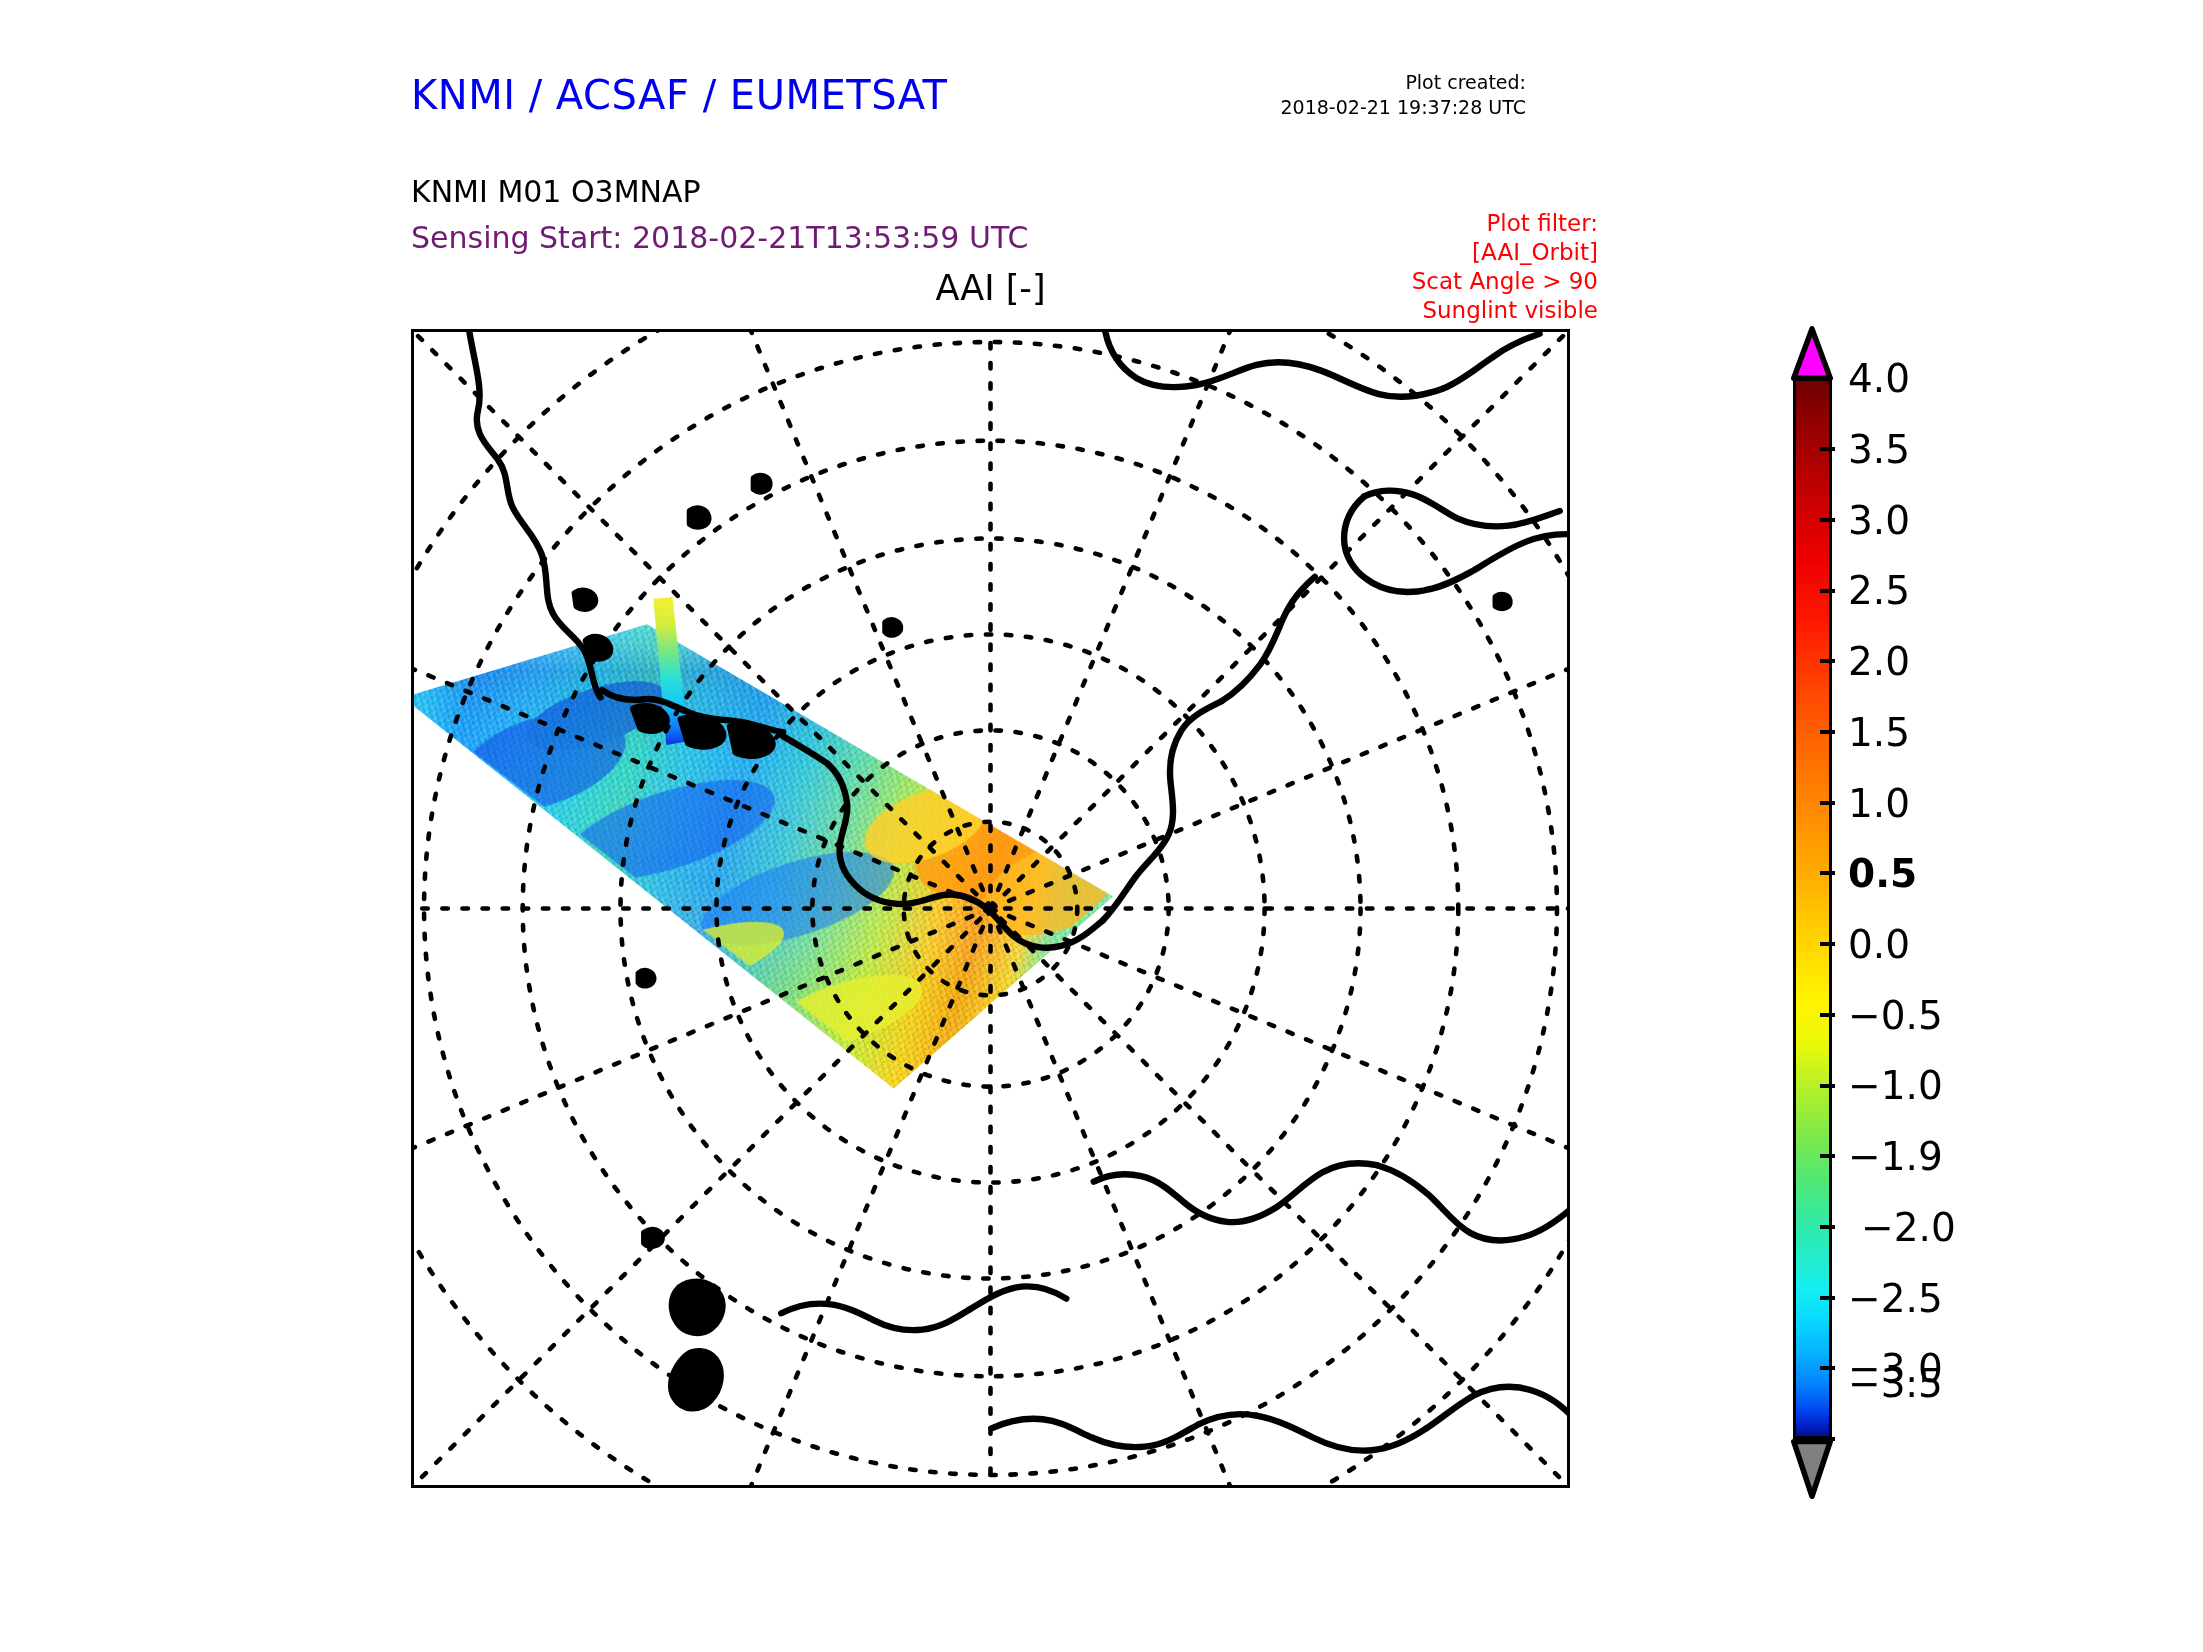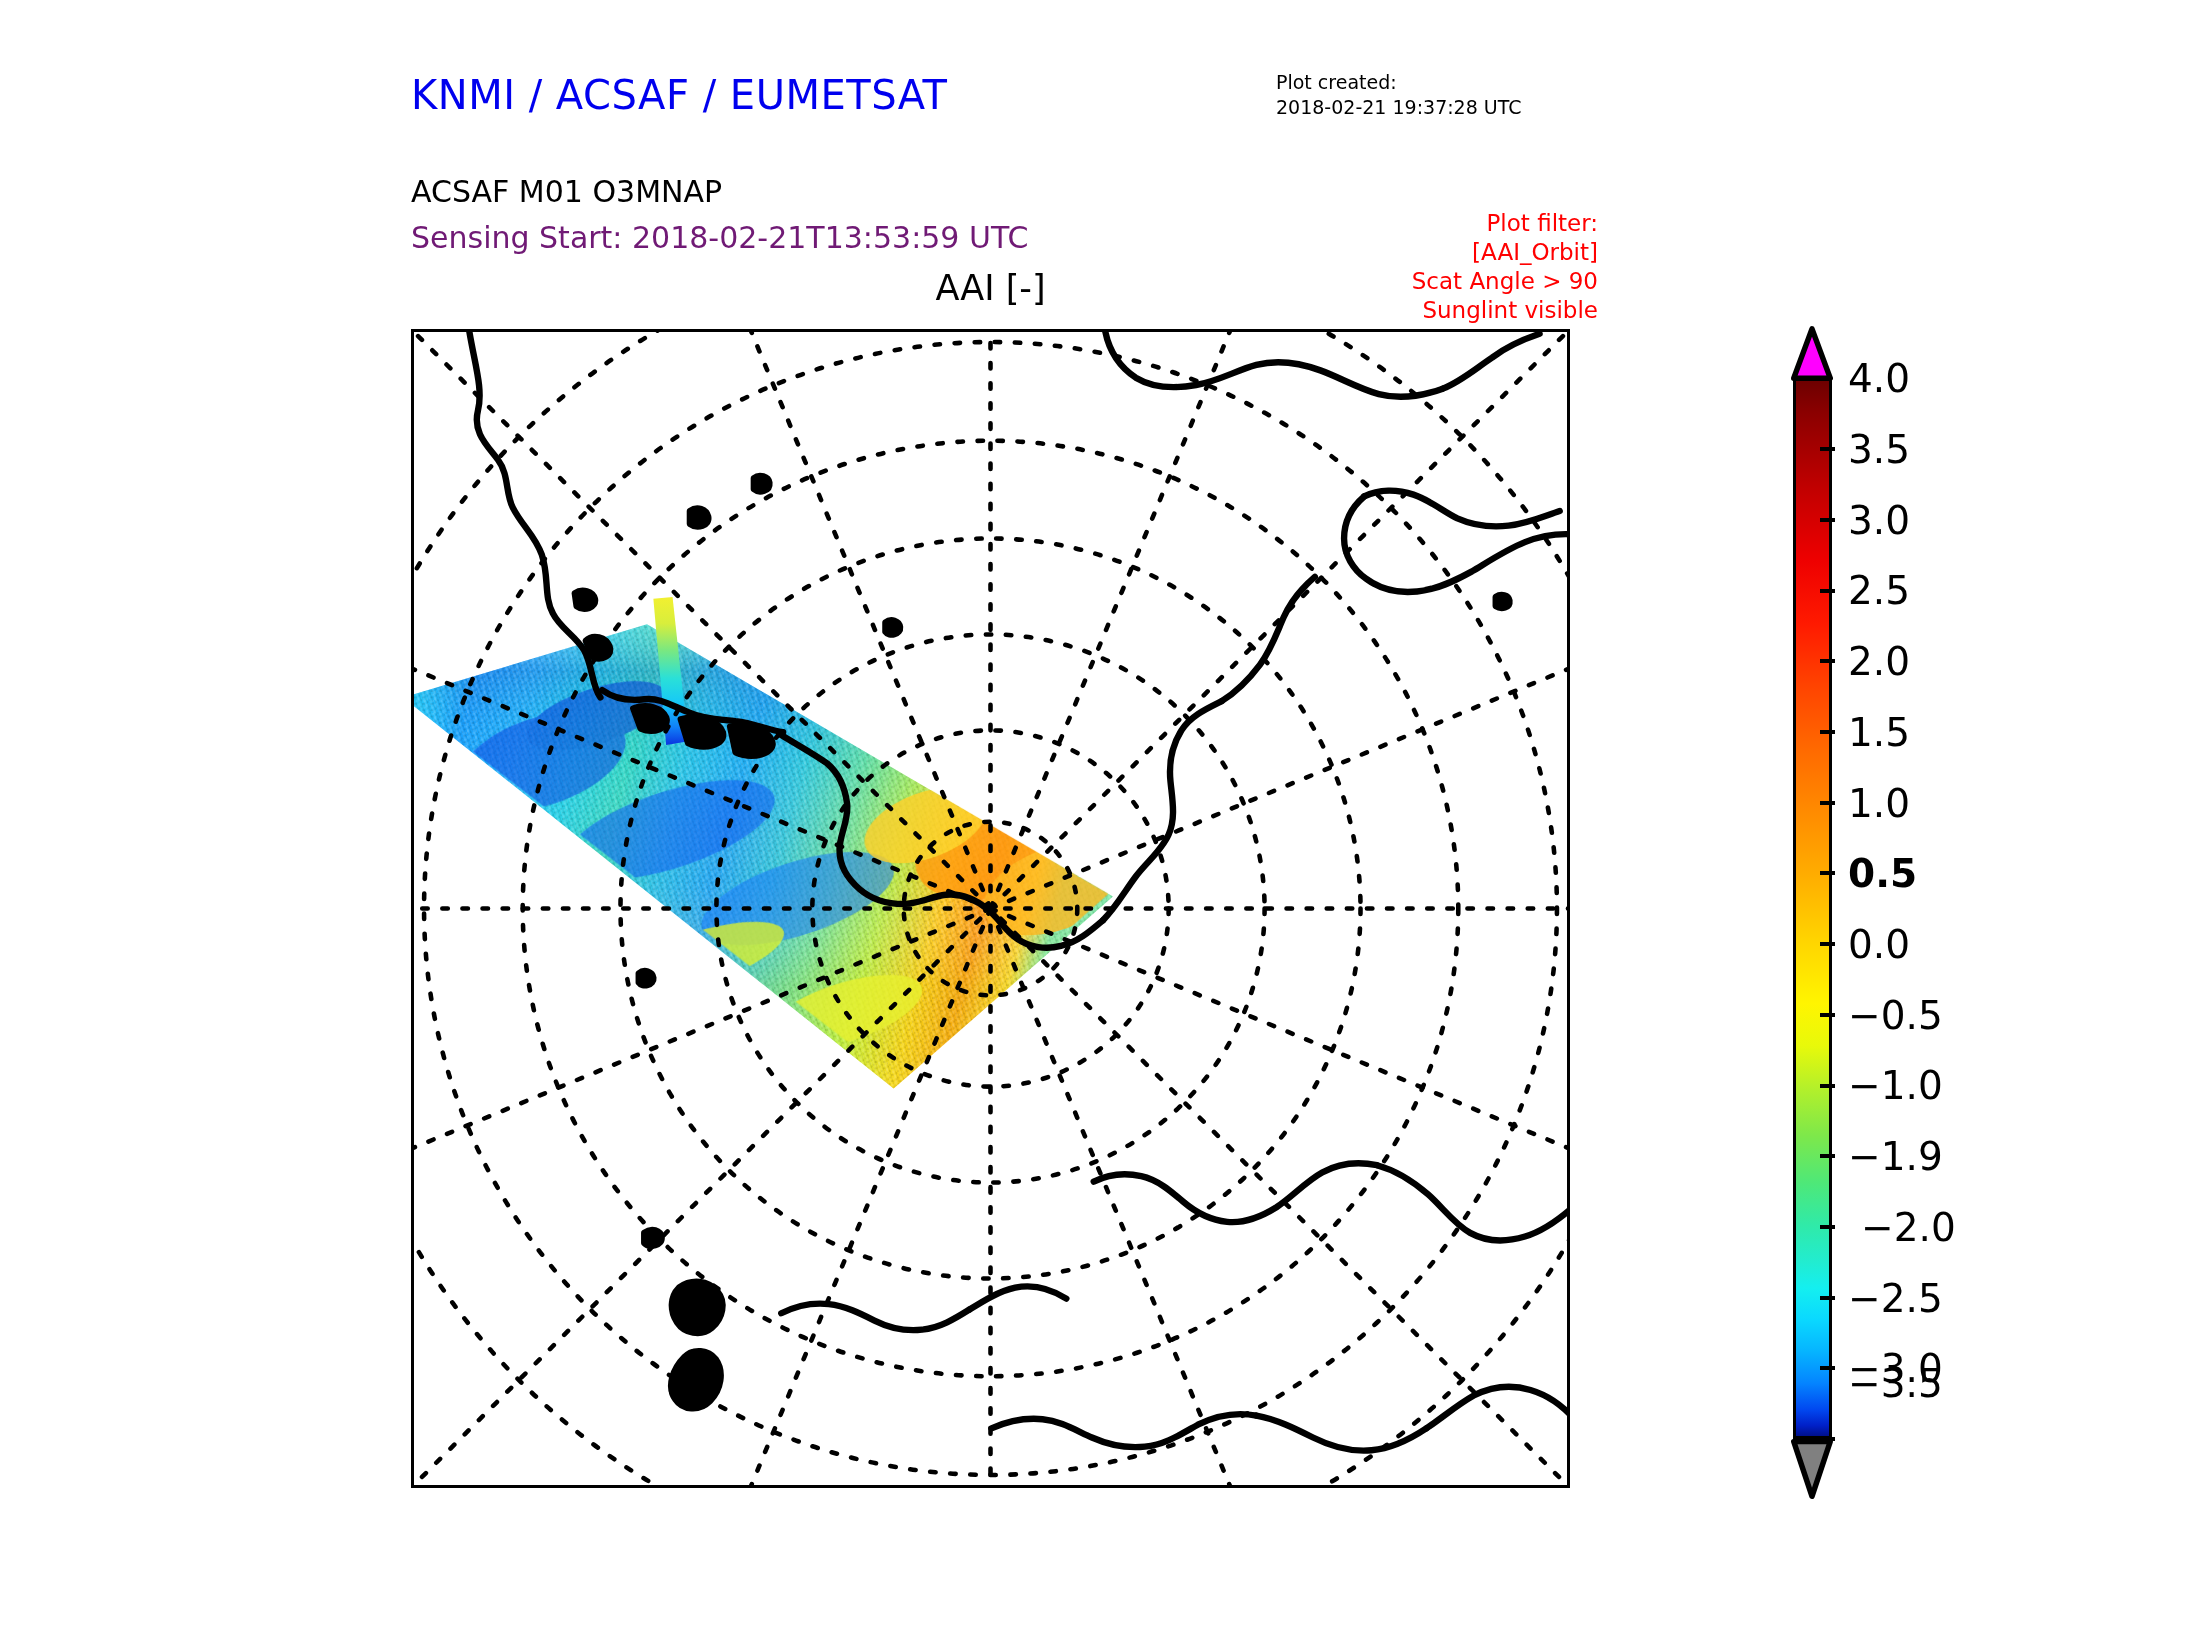--- a/index.html
+++ b/index.html
@@ -21,23 +21,24 @@
     left: 411px;
     top: 72px;
     font-size: 40px;
     color: #0000ee;
     font-family: "DejaVu Sans", sans-serif;
     white-space: nowrap;
     letter-spacing: 0.5px;
   }
   #plot-created-block {
     position: absolute;
-    left: 1276px;
+    left: 1195px;
     top: 70px;
     width: 331px;
+    text-align: right;
     font-size: 19px;
     color: #000000;
     line-height: 1.32;
   }
   #dataset-line {
     position: absolute;
     left: 411px;
     top: 174px;
     font-size: 30px;
     color: #000000;
@@ -180,21 +181,21 @@
 </head>
 <body>
 
 <div id="org-title">KNMI / ACSAF / EUMETSAT</div>
 
 <div id="plot-created-block">
   <div>Plot created:</div>
   <div>2018-02-21 19:37:28 UTC</div>
 </div>
 
-<div id="dataset-line">ACSAF M01 O3MNAP</div>
+<div id="dataset-line">KNMI M01 O3MNAP</div>
 <div id="sensing-line">Sensing Start: 2018-02-21T13:53:59 UTC</div>
 
 <div id="filter-block">
   <div>Plot filter:</div>
   <div>[AAI_Orbit]</div>
   <div>Scat Angle &gt; 90</div>
   <div>Sunglint visible</div>
 </div>
 
 <div id="plot-title">AAI [-]</div>

